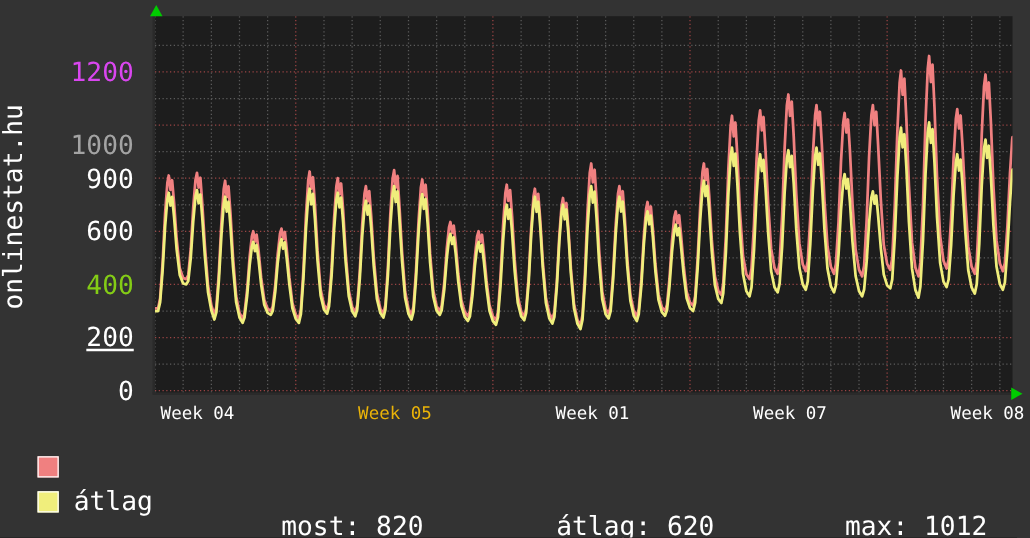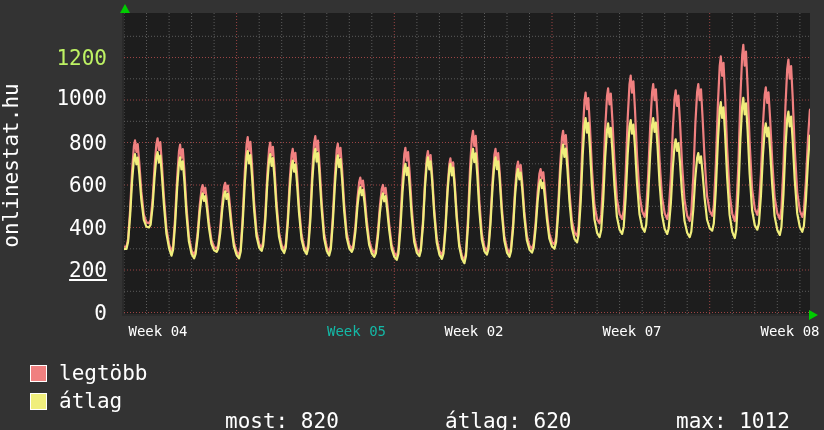--- a/index.html
+++ b/index.html
@@ -109,37 +109,36 @@
       <polyline points="0.0,235.8 2.5,235.8 4.1,228.7 6.1,203.2 8.1,168.0 9.9,146.4 11.0,141.2 12.4,151.4 13.7,144.5 15.3,161.0 17.3,186.3 19.8,206.9 22.5,213.8 25.0,214.5 25.0,214.5 26.6,211.8 28.6,193.4 30.6,163.8 32.4,144.1 33.6,139.1 34.9,149.6 36.3,142.6 37.8,161.0 39.9,191.7 42.4,220.6 45.1,235.4 47.5,242.6 47.5,242.6 49.1,236.8 51.1,211.4 53.2,174.0 55.0,150.3 56.1,144.4 57.4,156.3 58.8,148.4 60.4,168.3 62.4,200.4 64.9,228.6 67.6,241.0 70.1,245.3 70.1,245.3 71.6,241.0 73.7,223.9 75.7,199.5 77.5,184.3 78.6,180.5 80.0,187.9 81.3,183.0 82.9,195.2 84.9,214.4 87.4,230.8 90.1,237.3 92.6,238.9 92.6,238.9 94.2,235.7 96.2,220.3 98.2,197.0 100.0,182.1 101.2,178.4 102.5,186.0 103.9,180.9 105.4,193.8 107.5,214.6 109.9,233.4 112.6,242.0 115.1,245.3 115.1,245.3 116.7,238.4 118.7,210.2 120.8,169.6 122.6,144.3 123.7,138.0 125.0,150.5 126.4,142.1 128.0,162.7 130.0,195.3 132.5,223.3 135.2,234.7 137.7,237.9 137.7,237.9 139.2,232.2 141.3,207.2 143.3,170.4 145.1,147.0 146.2,141.2 147.6,152.9 148.9,145.1 150.5,164.7 152.5,196.1 155.0,223.8 157.7,235.8 160.2,240.0 160.2,240.0 161.8,234.5 163.8,210.5 165.8,175.4 167.6,153.1 168.7,147.6 170.1,158.7 171.4,151.3 173.0,169.9 175.0,199.7 177.5,225.9 180.2,237.2 182.7,241.1 182.7,241.1 184.3,234.8 186.3,207.6 188.3,167.5 190.1,142.2 191.3,135.9 192.6,148.6 194.0,140.1 195.5,161.3 197.6,195.3 200.1,225.2 202.8,238.1 205.2,242.6 205.2,242.6 206.8,236.3 208.8,210.1 210.9,172.1 212.7,148.2 213.8,142.3 215.1,154.1 216.5,146.2 218.1,165.8 220.1,197.1 222.6,224.2 225.3,235.5 227.8,238.9 227.8,238.9 229.3,235.4 231.4,218.7 233.4,193.9 235.2,178.1 236.3,174.1 237.7,182.2 239.0,176.8 240.6,190.3 242.6,212.2 245.1,231.7 247.8,240.5 250.3,243.8 250.3,243.8 251.9,240.2 253.9,223.9 255.9,199.7 257.7,184.4 258.9,180.5 260.2,188.3 261.6,183.1 263.1,196.1 265.2,217.1 267.6,235.6 270.3,243.8 272.8,246.8 272.8,246.8 274.4,240.8 276.4,215.7 278.5,179.3 280.3,156.4 281.4,150.8 282.7,162.1 284.1,154.5 285.7,173.3 287.7,203.2 290.2,229.1 292.9,239.9 295.4,243.2 295.4,243.2 296.9,237.4 299.0,211.9 301.0,174.2 302.8,150.4 303.9,144.4 305.3,156.4 306.6,148.4 308.2,168.5 310.2,200.7 312.7,229.2 315.4,241.6 317.9,245.9 317.9,245.9 319.5,240.5 321.5,215.9 323.5,179.6 325.3,156.5 326.4,150.8 327.8,162.4 329.1,154.6 330.7,174.2 332.7,205.6 335.2,233.5 337.9,245.8 340.4,250.2 340.4,250.2 342.0,242.8 344.0,212.7 346.0,169.5 347.8,142.6 349.0,135.9 350.3,149.1 351.7,140.3 353.3,162.2 355.3,196.8 357.8,226.4 360.5,238.4 362.9,241.7 362.9,241.7 364.5,236.0 366.5,210.8 368.6,173.7 370.4,150.3 371.5,144.4 372.9,156.2 374.2,148.3 375.8,168.0 377.8,199.7 380.3,227.5 383.0,239.6 385.5,243.8 385.5,243.8 387.0,238.3 389.1,215.3 391.1,182.1 392.9,161.2 394.0,156.1 395.4,166.4 396.7,159.5 398.3,176.5 400.3,203.6 402.8,227.0 405.5,236.7 408.0,239.6 408.0,239.6 409.6,235.0 411.6,215.8 413.6,188.3 415.4,171.0 416.6,166.7 417.9,175.2 419.3,169.5 420.8,183.7 422.9,206.1 425.3,225.4 428.0,233.4 430.5,235.8 430.5,235.8 432.1,229.1 434.1,201.7 436.2,162.4 438.0,137.7 439.1,131.6 440.4,143.8 441.8,135.7 443.4,155.7 445.4,187.6 447.9,215.0 450.6,226.1 453.1,229.4 453.1,229.4 454.6,221.6 456.7,189.0 458.7,142.0 460.5,112.4 461.6,105.1 463.0,119.7 464.3,109.9 465.9,134.2 467.9,172.7 470.4,206.0 473.1,219.9 475.6,224.1 475.6,224.1 477.2,217.0 479.2,187.3 481.2,144.2 483.0,117.1 484.1,110.4 485.5,123.8 486.8,114.9 488.4,137.2 490.5,172.9 492.9,203.8 495.6,216.8 498.1,220.9 498.1,220.9 499.7,213.9 501.7,184.3 503.7,141.1 505.5,114.0 506.7,107.2 508.0,120.7 509.4,111.7 511.0,134.2 513.0,170.1 515.5,201.3 518.2,214.5 520.6,218.8 520.6,218.8 522.2,212.1 524.2,182.6 526.3,139.3 528.1,111.9 529.2,105.1 530.6,118.8 531.9,109.7 533.5,132.6 535.5,169.5 538.0,201.9 540.7,216.0 543.2,220.9 543.2,220.9 544.7,215.4 546.8,191.0 548.8,154.9 550.6,132.0 551.7,126.3 553.1,137.8 554.4,130.2 556.0,149.4 558.0,180.4 560.5,207.8 563.2,219.8 565.7,224.1 565.7,224.1 567.3,218.6 569.3,196.5 571.3,164.8 573.1,145.0 574.3,140.1 575.6,149.9 577.0,143.4 578.5,159.4 580.6,184.8 583.0,206.5 585.7,215.3 588.2,217.7 588.2,217.7 589.8,210.5 591.8,177.4 593.9,128.3 595.7,97.0 596.8,89.1 598.1,104.9 599.5,94.4 601.1,121.0 603.1,163.9 605.6,201.9 608.3,218.9 610.8,225.1 610.8,225.1 612.3,216.2 614.4,179.3 616.4,126.3 618.2,93.1 619.3,84.9 620.7,101.3 622.0,90.3 623.6,117.4 625.6,160.3 628.1,197.2 630.8,212.3 633.3,216.6 633.3,216.6 634.9,210.6 636.9,183.2 638.9,142.6 640.7,116.9 641.8,110.4 643.2,123.4 644.5,114.7 646.1,136.6 648.2,171.8 650.6,203.1 653.3,216.9 655.8,221.9 655.8,221.9 657.4,214.3 659.4,182.2 661.4,135.4 663.2,106.0 664.4,98.7 665.7,113.3 667.1,103.6 668.7,127.8 670.7,166.5 673.2,200.2 675.9,214.3 678.3,218.8 678.3,218.8 679.9,213.0 681.9,187.0 684.0,148.5 685.8,124.0 686.0,122.7" fill="none" stroke="#f0ee7c" stroke-width="2.2" stroke-linejoin="round" stroke-linecap="round"></polyline>
     </svg>
 </div>
 
 <div class="abs arrow-up" style="border-bottom-color: rgb(0, 204, 0);"></div>
 <div class="abs arrow-right" style="border-left-color: rgb(0, 204, 0);"></div>
 
 <div id="y-axis-labels">
     <div class="abs ylabel" style="top: 303px; color: rgb(255, 255, 255);">0</div>
     <div class="abs ylabel" style="top: 260px; color: rgb(255, 255, 255); text-decoration: underline;">200</div>
-    <div class="abs ylabel" style="top: 218px; color: #ffffff;">400</div>
+    <div class="abs ylabel" style="top: 218px; color: #84cc16;">400</div>
     <div class="abs ylabel" style="top: 175px; color: rgb(255, 255, 255);">600</div>
-    <div class="abs ylabel" style="top: 133px; color: rgb(255, 255, 255);">800</div>
-    <div class="abs ylabel" style="top: 88px; color: #ffffff;">1000</div>
-    <div class="abs ylabel" style="top: 48px; color: #bef264;">1200</div>
+    <div class="abs ylabel" style="top: 133px; color: rgb(255, 255, 255);">900</div>
+    <div class="abs ylabel" style="top: 106px; color: #a3a3a3;">1000</div>
+    <div class="abs ylabel" style="top: 48px; color: #d946ef;">1200</div>
   </div>
 <div id="x-axis-labels">
     <div class="abs xlabel" style="left: 158px; color: rgb(255, 255, 255);">Week 04</div>
-    <div class="abs xlabel" style="left: 316px; color: #14b8a6; text-align: right;">Week 05</div>
-    <div class="abs xlabel" style="left: 474px; color: rgb(255, 255, 255);">Week 02</div>
+    <div class="abs xlabel" style="left: 316px; color: #eab308;">Week 05</div>
+    <div class="abs xlabel" style="left: 474px; color: rgb(255, 255, 255);">Week 01</div>
     <div class="abs xlabel" style="left: 632px; color: rgb(255, 255, 255);">Week 07</div>
     <div class="abs xlabel" style="left: 790px; color: rgb(255, 255, 255);">Week 08</div>
   </div>
 <div id="legend">
     <div class="abs legend-row" style="left: 30px; top: 363px;">
       <span class="legend-swatch" style="background: rgb(240, 128, 128);"></span>
-      <span class="legend-label" style="color: rgb(255, 255, 255);">legtöbb</span>
     </div>
     <div class="abs legend-row" style="left: 30px; top: 391px;">
       <span class="legend-swatch" style="background: rgb(240, 238, 124);"></span>
       <span class="legend-label" style="color: rgb(255, 255, 255);">átlag</span>
     </div>
   </div>
 
 <span class="abs stat" style="left:225px">most: 820</span>
 <span class="abs stat" style="left:445px">átlag: 620</span>
 <span class="abs stat" style="left:676px">max: 1012</span>

